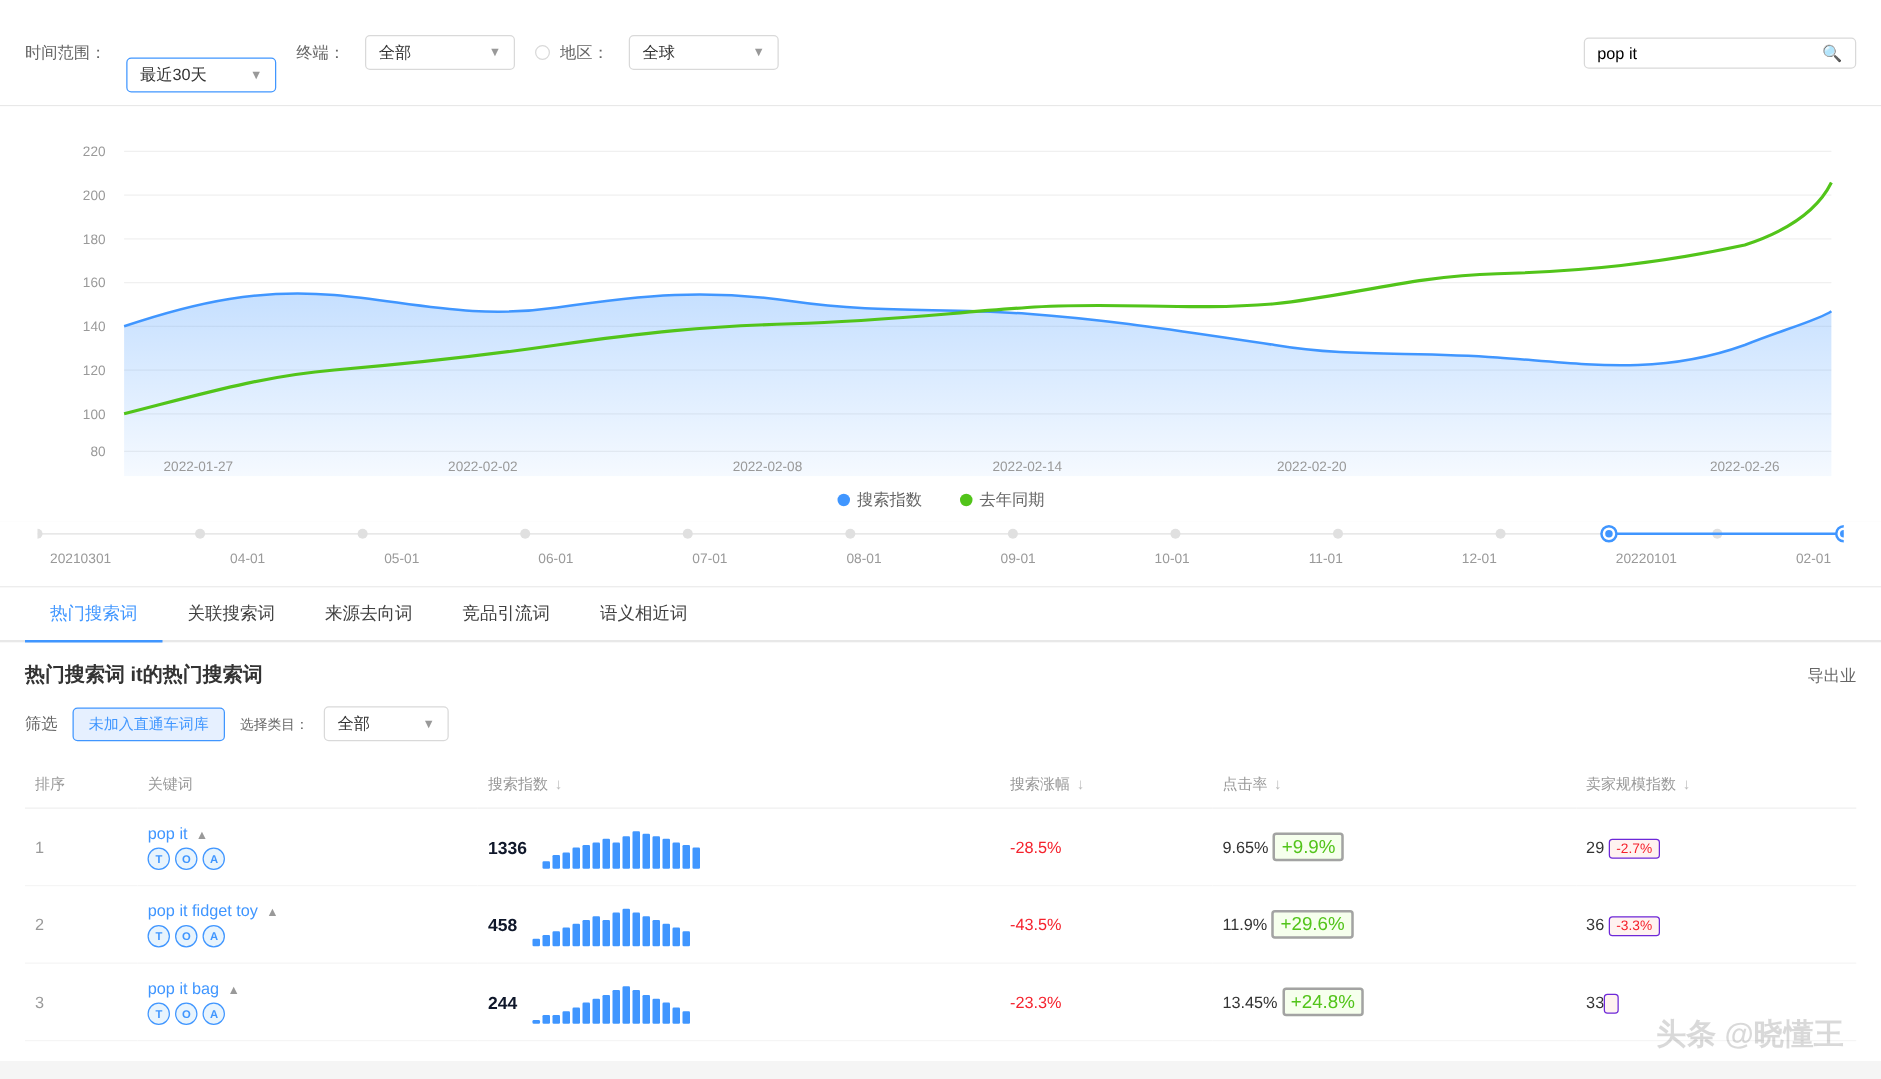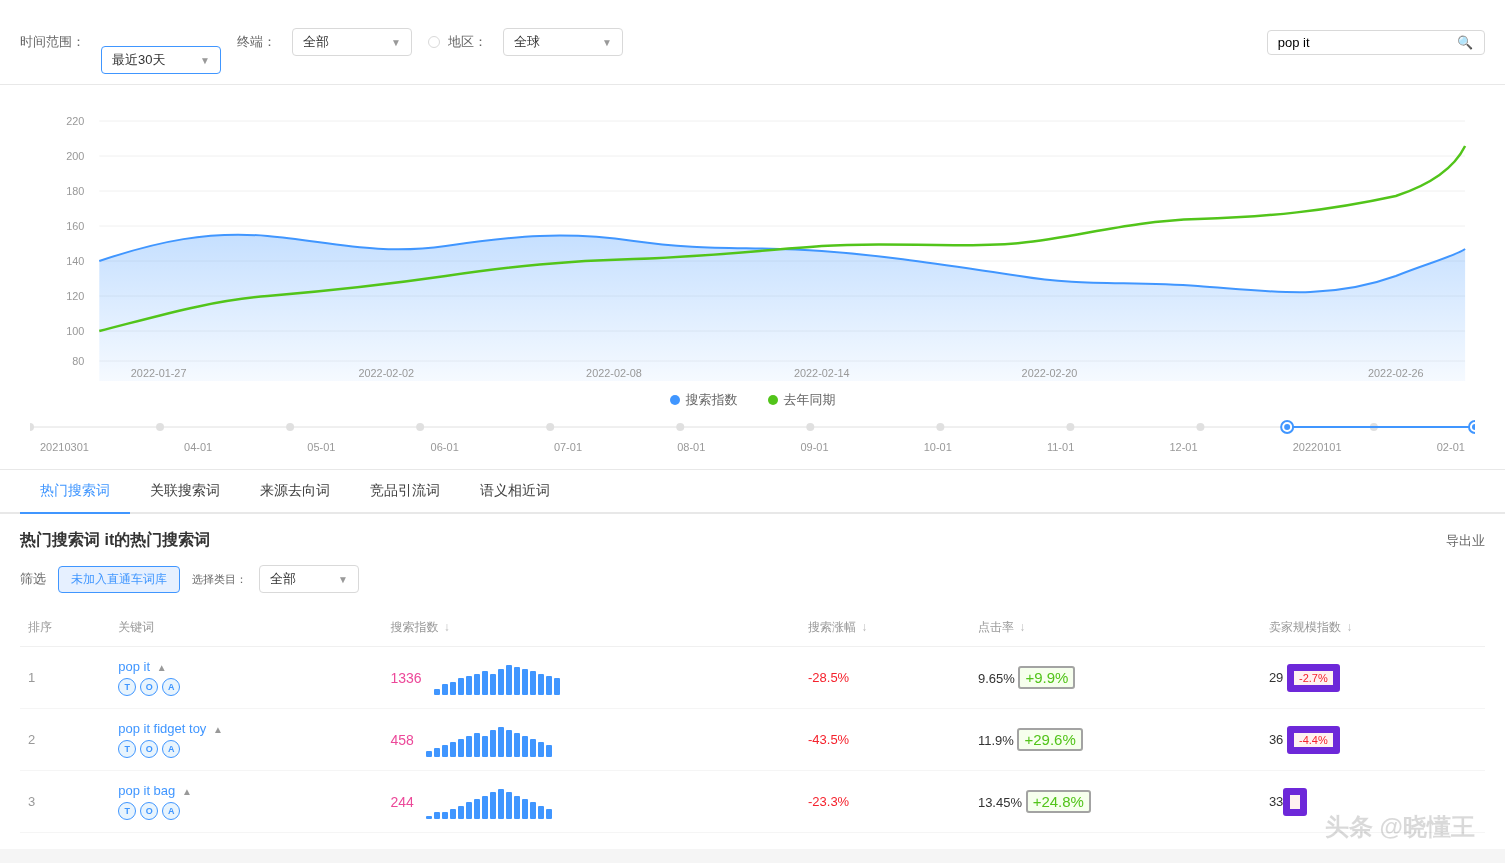--- a/index.html
+++ b/index.html
@@ -92,27 +92,27 @@
 
     .row-num { color: #999; font-size: 13px; }
     .keyword-link { color: #4096ff; font-size: 13px; cursor: pointer; text-decoration: none; }
     .trend-arrow { color: #999; font-size: 10px; margin-left: 3px; }
     .tag-icons { display: flex; gap: 4px; margin-top: 4px; }
     .tag-icon {
       width: 18px; height: 18px; border-radius: 50%; background: #e8f4fd; border: 1px solid #4096ff;
       display: flex; align-items: center; justify-content: center; font-size: 9px; color: #4096ff; font-weight: bold;
     }
 
-    .search-index { font-size: 14px; font-weight: 400; color: #ec4899; }
+    .search-index { font-size: 14px; font-weight: 700; color: #0f172a; }
     .mini-chart { display: flex; align-items: flex-end; gap: 2px; height: 35px; }
     .mini-bar { width: 6px; background: #4096ff; border-radius: 1px; }
 
     .growth-neg { color: #f5222d; font-size: 13px; }
     .growth-tag-pos { background: #f6ffed; color: #52c41a; border: 2px solid #a3a3a3; border-radius: 3px; padding: 1px 5px; font-size: 15px; }
-    .growth-tag-neg { background: #fff2f0; color: #f5222d; border: 7px solid #6d28d9; border-radius: 3px; padding: 1px 5px; font-size: 11px; }
+    .growth-tag-neg { background: #fff2f0; color: #f5222d; border: 1px solid #6d28d9; border-radius: 3px; padding: 1px 5px; font-size: 11px; }
 
     .click-rate { color: #333; font-size: 13px; }
     .seller-count { color: #333; font-size: 13px; }
 
     .watermark {
       position: fixed; bottom: 20px; right: 30px; font-size: 24px; color: rgba(0,0,0,0.15);
       font-weight: bold; pointer-events: none;
     }
   </style>
 </head>
@@ -336,21 +336,21 @@
                 <div class="mini-bar" style="height:24px;"></div>
                 <div class="mini-bar" style="height:21px;"></div>
                 <div class="mini-bar" style="height:18px;"></div>
                 <div class="mini-bar" style="height:15px;"></div>
                 <div class="mini-bar" style="height:12px;"></div>
               </div>
             </div>
           </td>
           <td><span class="growth-neg">-43.5%</span></td>
           <td><span class="click-rate">11.9%</span> <span class="growth-tag-pos">+29.6%</span></td>
-          <td><span class="seller-count">36</span> <span class="growth-tag-neg">-4.4%</span></td>
+          <td><span class="seller-count">36</span> <span class="growth-tag-neg">-3.3%</span></td>
         </tr>
         <tr>
           <td><span class="row-num">3</span></td>
           <td><a class="keyword-link">pop it bag <span class="trend-arrow">▲</span></a><div class="tag-icons">
               <span class="tag-icon">T</span>
               <span class="tag-icon">O</span>
               <span class="tag-icon">A</span>
             </div></td>
           <td>
             <div style="display:flex;align-items:center;gap:12px;">

